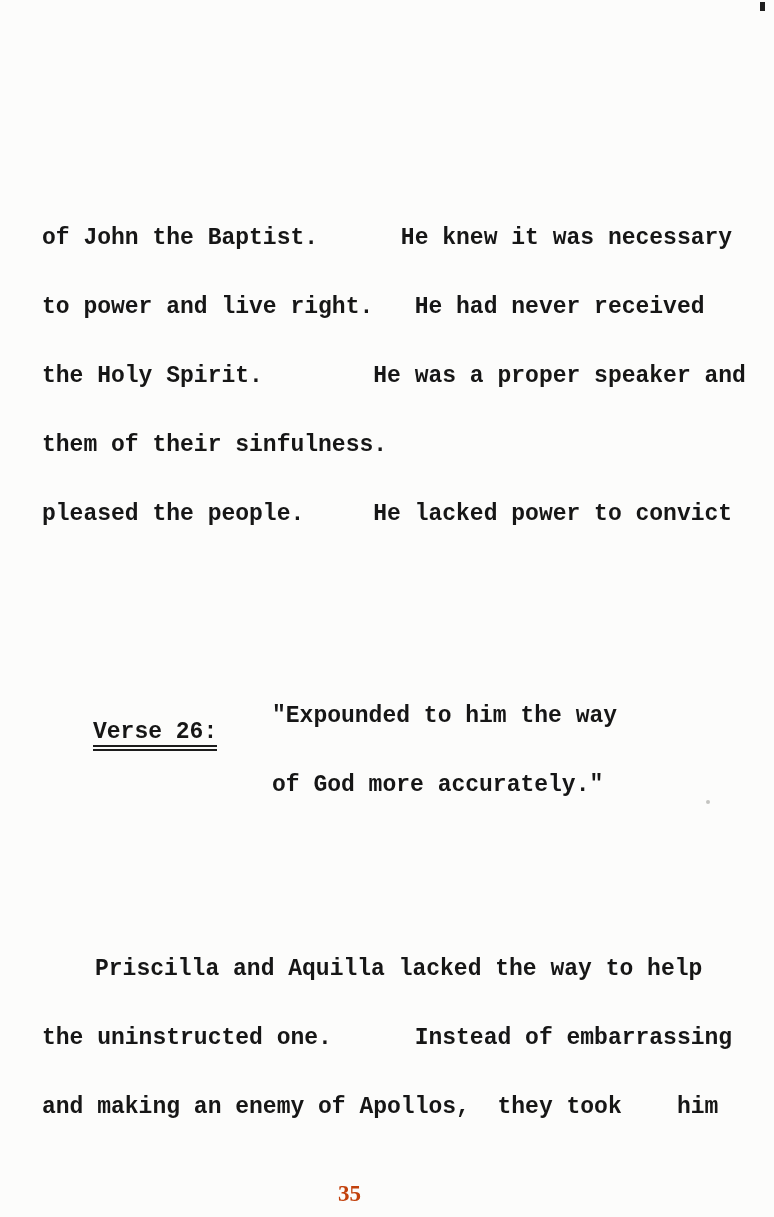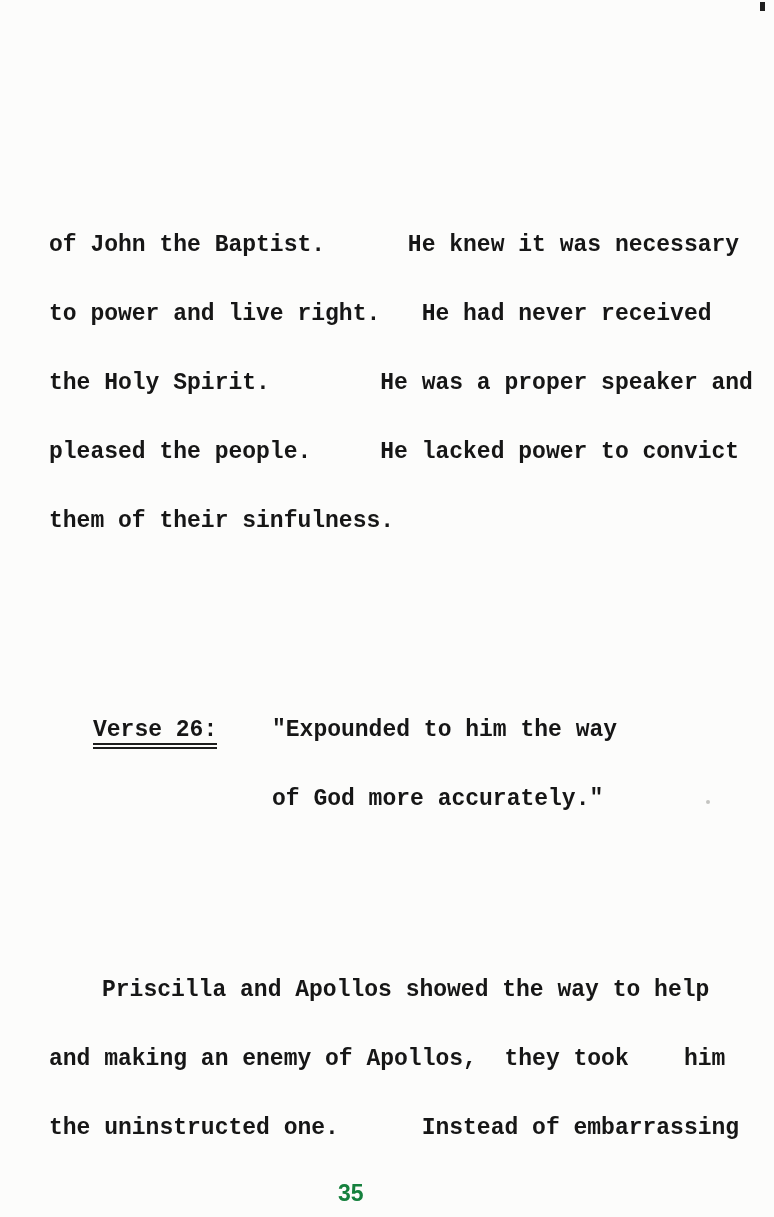--- a/index.html
+++ b/index.html
@@ -15,74 +15,74 @@
     color:#161616;
   }
   .text {
     position:absolute; left:42px; top:112px; width:712px;
     font-size:23px; line-height:23px;
     white-space:pre;
   }
   .line { height:23px; }
   .indent { padding-left:53px; }
 
-  .para { margin:7px; }
+  .para { margin:0; }
   .v-block { position:relative; }
   .verse-line { position:relative; height:23px; }
   .v-label {
-    position:absolute; left:51px; top:0;
+    position:absolute; left:51px; top:16px;
     border-bottom:6px double #1c1c1c;
     padding-bottom:1px;
   }
   .v-quote { position:absolute; left:230px; top:0; }
 
   .m18 { margin-top:18px; }
 
   .page-number {
     position:absolute; left:338px; top:1182px;
     font-size:23px; line-height:23px;
-    font-family:Liberation Sans, sans-serif;
-    font-weight:700; color:#15803d;
+    font-family:Liberation Serif, serif;
+    font-weight:700; color:#c2410c;
   }
 
   .speck-tr { position:absolute; left:760px; top:2px; width:5px; height:9px; background:#1f1f1f; }
   .speck-faint { position:absolute; left:706px; top:800px; width:4px; height:4px; background:#c4c4c1; border-radius:50%; }
 </style>
 </head>
 <body>
 
 <div class="sheet">
 
   <div class="speck-tr"></div>
   <div class="speck-faint"></div>
 
   <div class="text">
 
     <section class="para">
       <div class="line">of John the Baptist.      He knew it was necessary</div>
       <div class="line">to power and live right.   He had never received</div>
       <div class="line">the Holy Spirit.        He was a proper speaker and</div>
+      <div class="line">them of their sinfulness.</div>
       <div class="line">pleased the people.     He lacked power to convict</div>
-      <div class="line">them of their sinfulness.</div>
     </section>
 
     <section class="v-block m18">
       <div class="verse-line">
         <span class="v-label">Verse 26:</span>
         <span class="v-quote">"Expounded to him the way</span>
       </div>
       <div class="verse-line">
         <span class="v-quote">of God more accurately."</span>
       </div>
     </section>
 
     <section class="para">
-      <div class="line indent">Priscilla and Apollos showed the way to help</div>
+      <div class="line indent">Priscilla and Aquilla lacked the way to help</div>
+      <div class="line">the uninstructed one.      Instead of embarrassing</div>
       <div class="line">and making an enemy of Apollos,  they took    him</div>
-      <div class="line">the uninstructed one.      Instead of embarrassing</div>
     </section>
 
     
 
     
 
     
 
     
 

